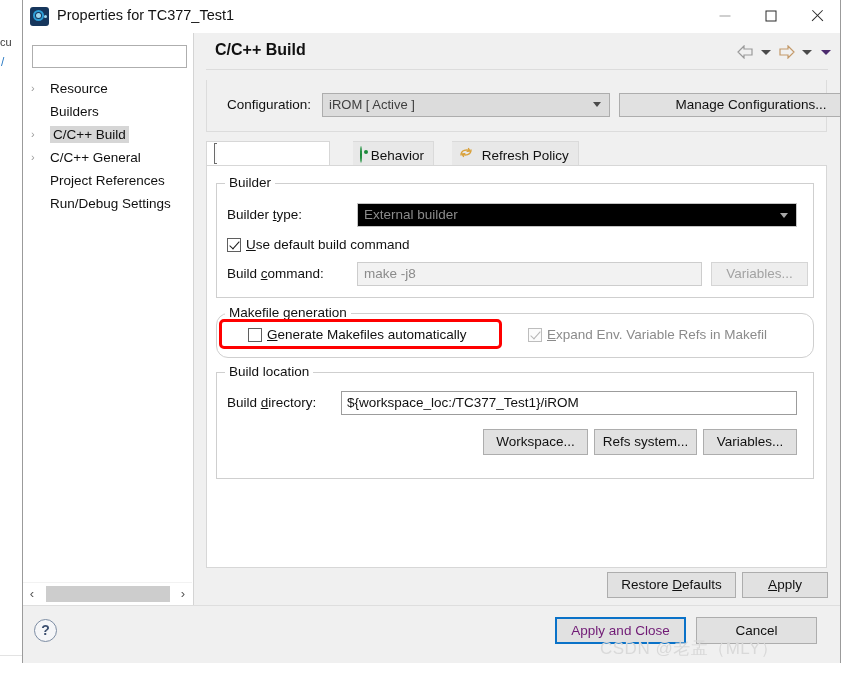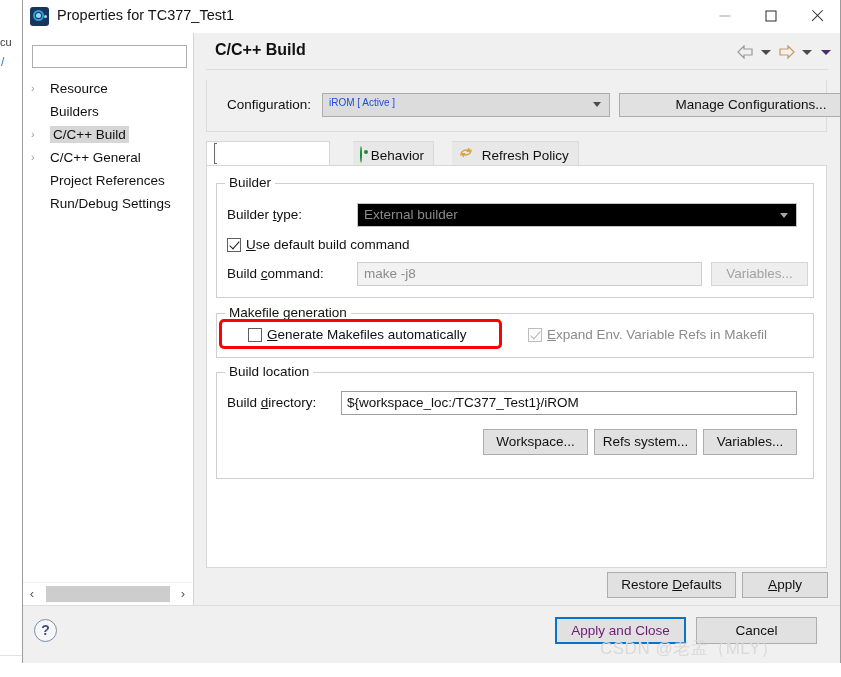--- a/index.html
+++ b/index.html
@@ -295,22 +295,22 @@
     left: 115px; top: 13px;
     width: 288px; height: 24px;
     background: #dcdcdc;
     border: 1px solid #adadad;
     box-sizing: border-box;
     cursor: default;
   }
   #config-combo .cval {
     position: absolute;
     left: 6px; top: 3px;
-    font-size: 10px;
-    color: #1d4ed8;
+    font-size: 13px;
+    color: #404040;
     white-space: nowrap;
   }
   #config-combo .cchev {
     position: absolute;
     right: 8px; top: 8px;
     width: 0; height: 0;
     border-left: 4.5px solid transparent;
     border-right: 4.5px solid transparent;
     border-top: 5px solid #4a4a4a;
   }
@@ -522,21 +522,21 @@
     vertical-align: middle;
     font-size: 13.5px;
     color: #111111;
     white-space: nowrap;
   }
   .cb-label.disabled { color: #8b8b8b; }
   .mn { text-decoration: underline; }
 
   #group-makefile {
     left: 9px; top: 147px;
-    width: 598px; height: 45px;
+    width: 598px; height: 45px; border-radius: 12px;
   }
   #gen-makefiles-row {
     position: absolute; left: 6px; top: 12px;
     height: 20px; white-space: nowrap; cursor: default; margin-left: 25px;
   }
   #red-highlight {
     position: absolute;
     left: 2px; top: 5px;
     width: 283px; height: 30px;
     border: 3px solid #ff0000;

